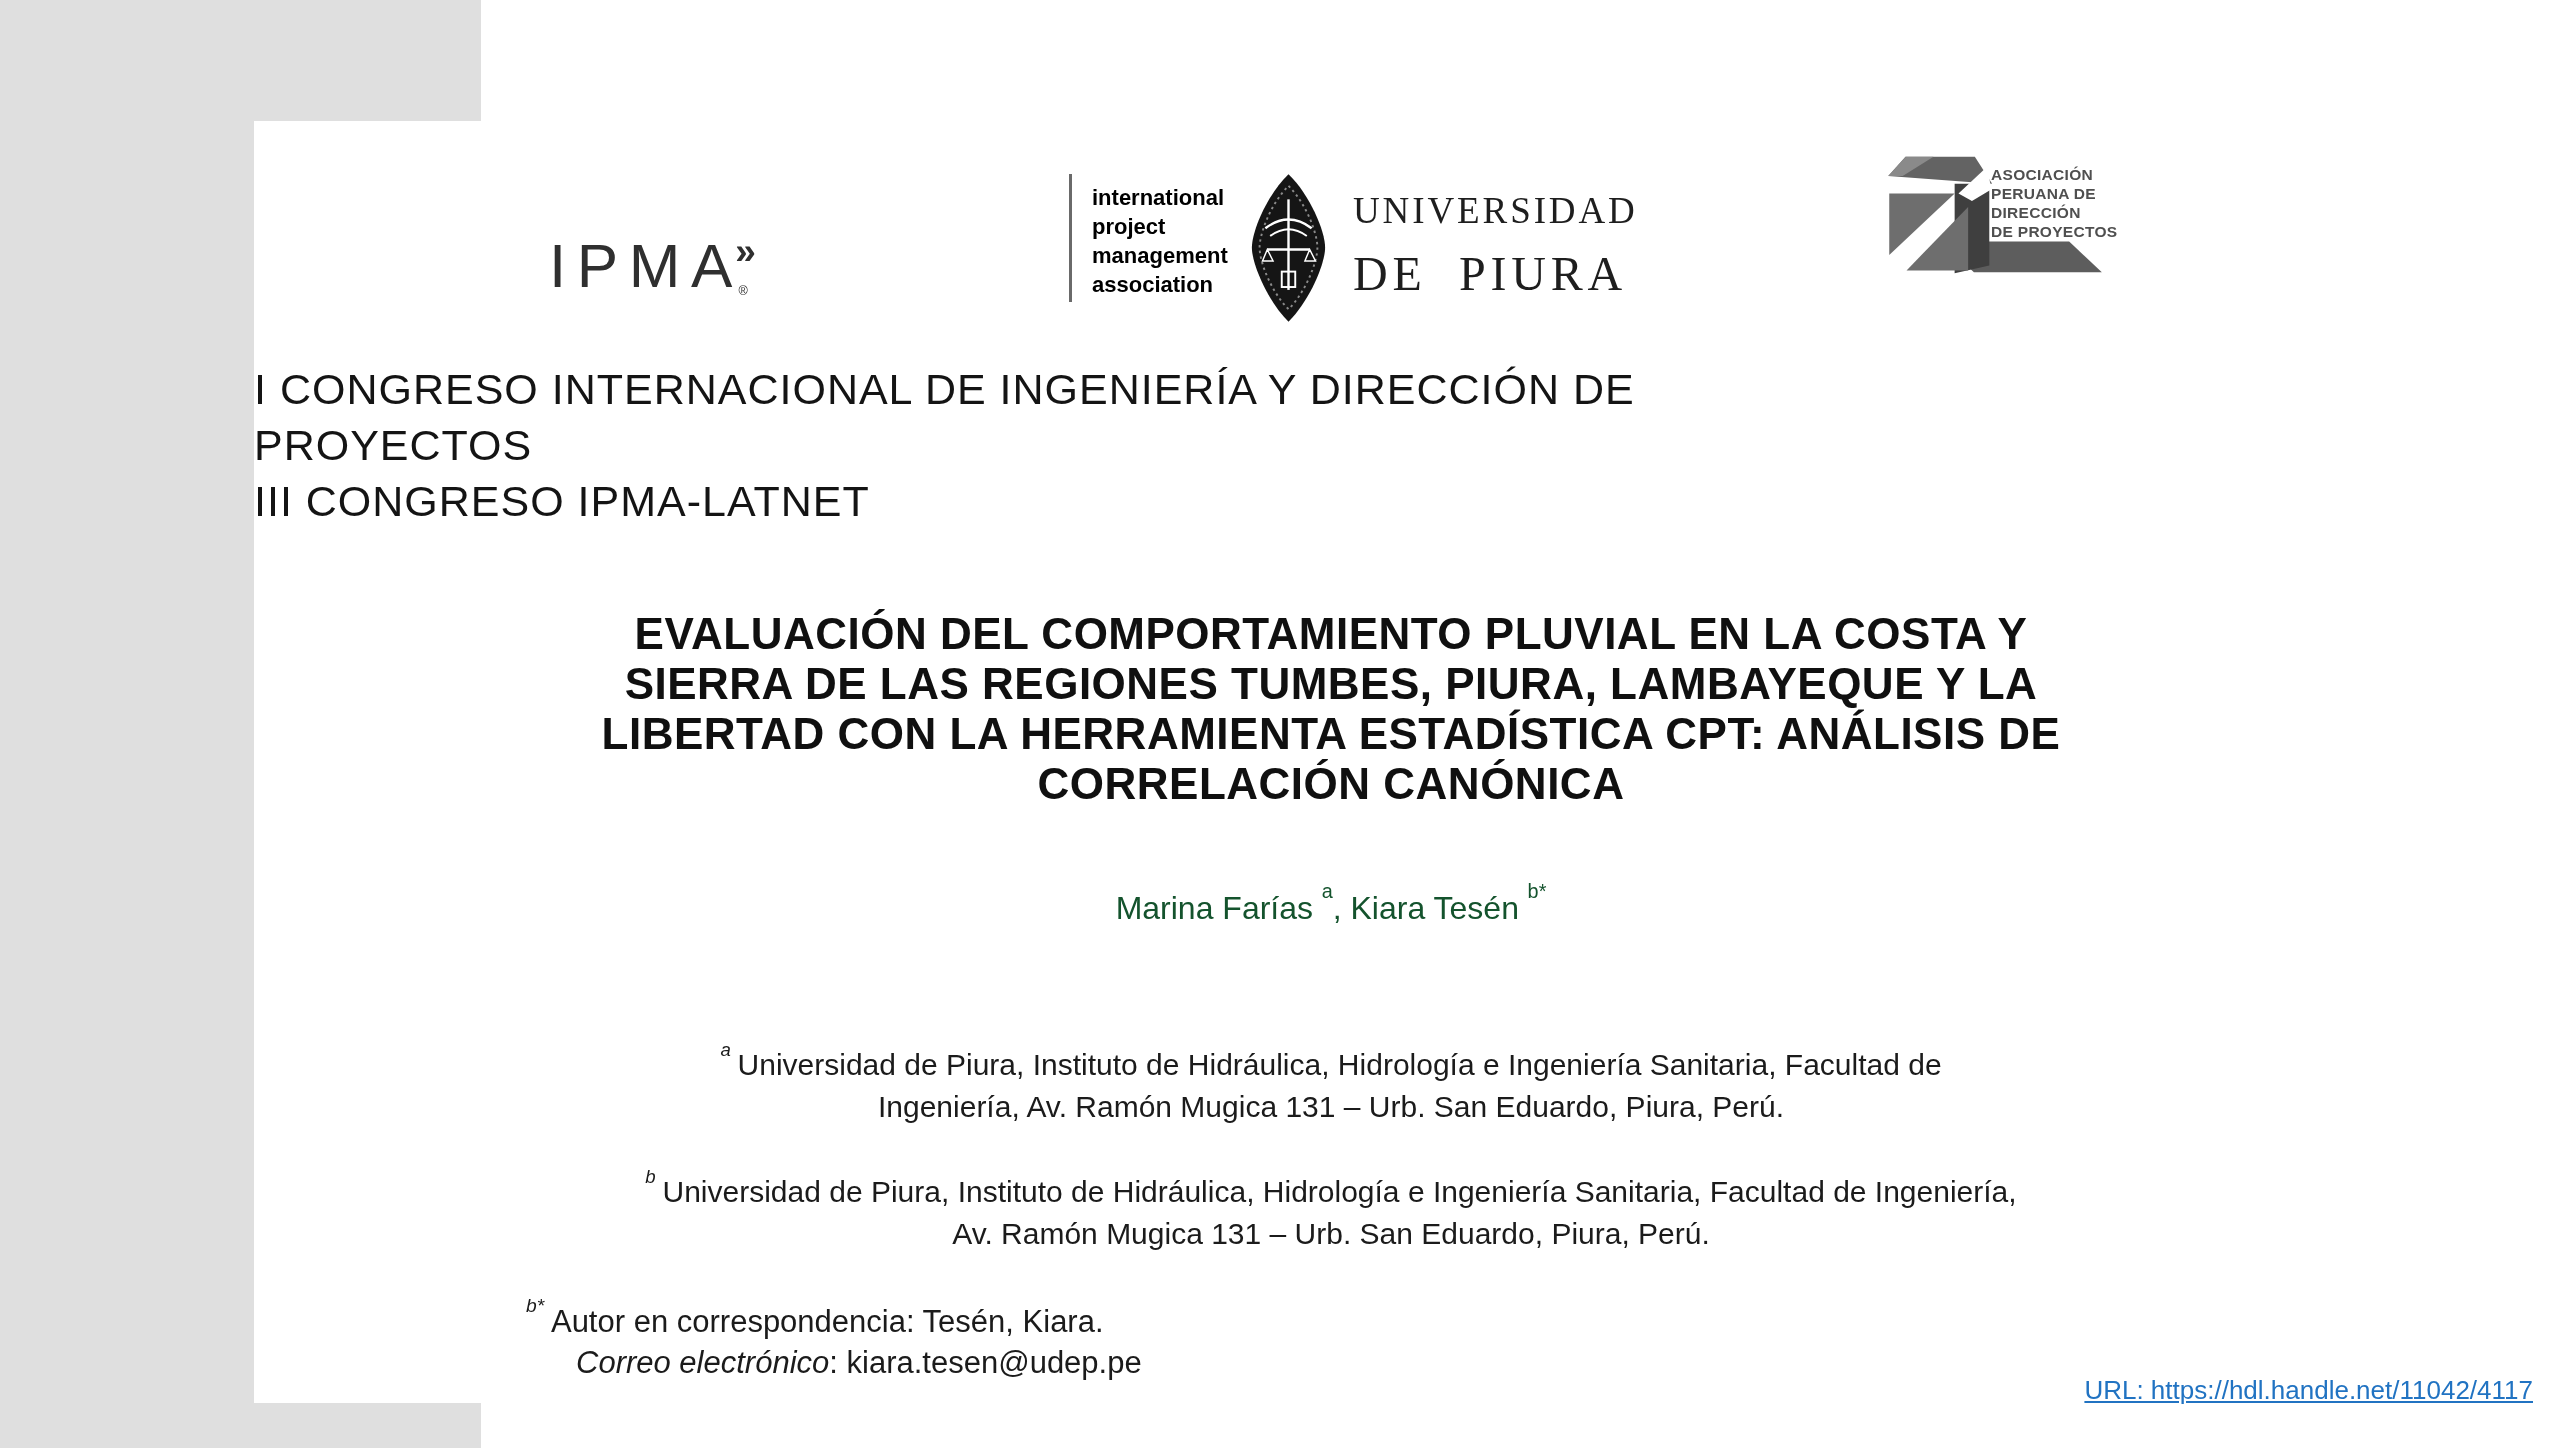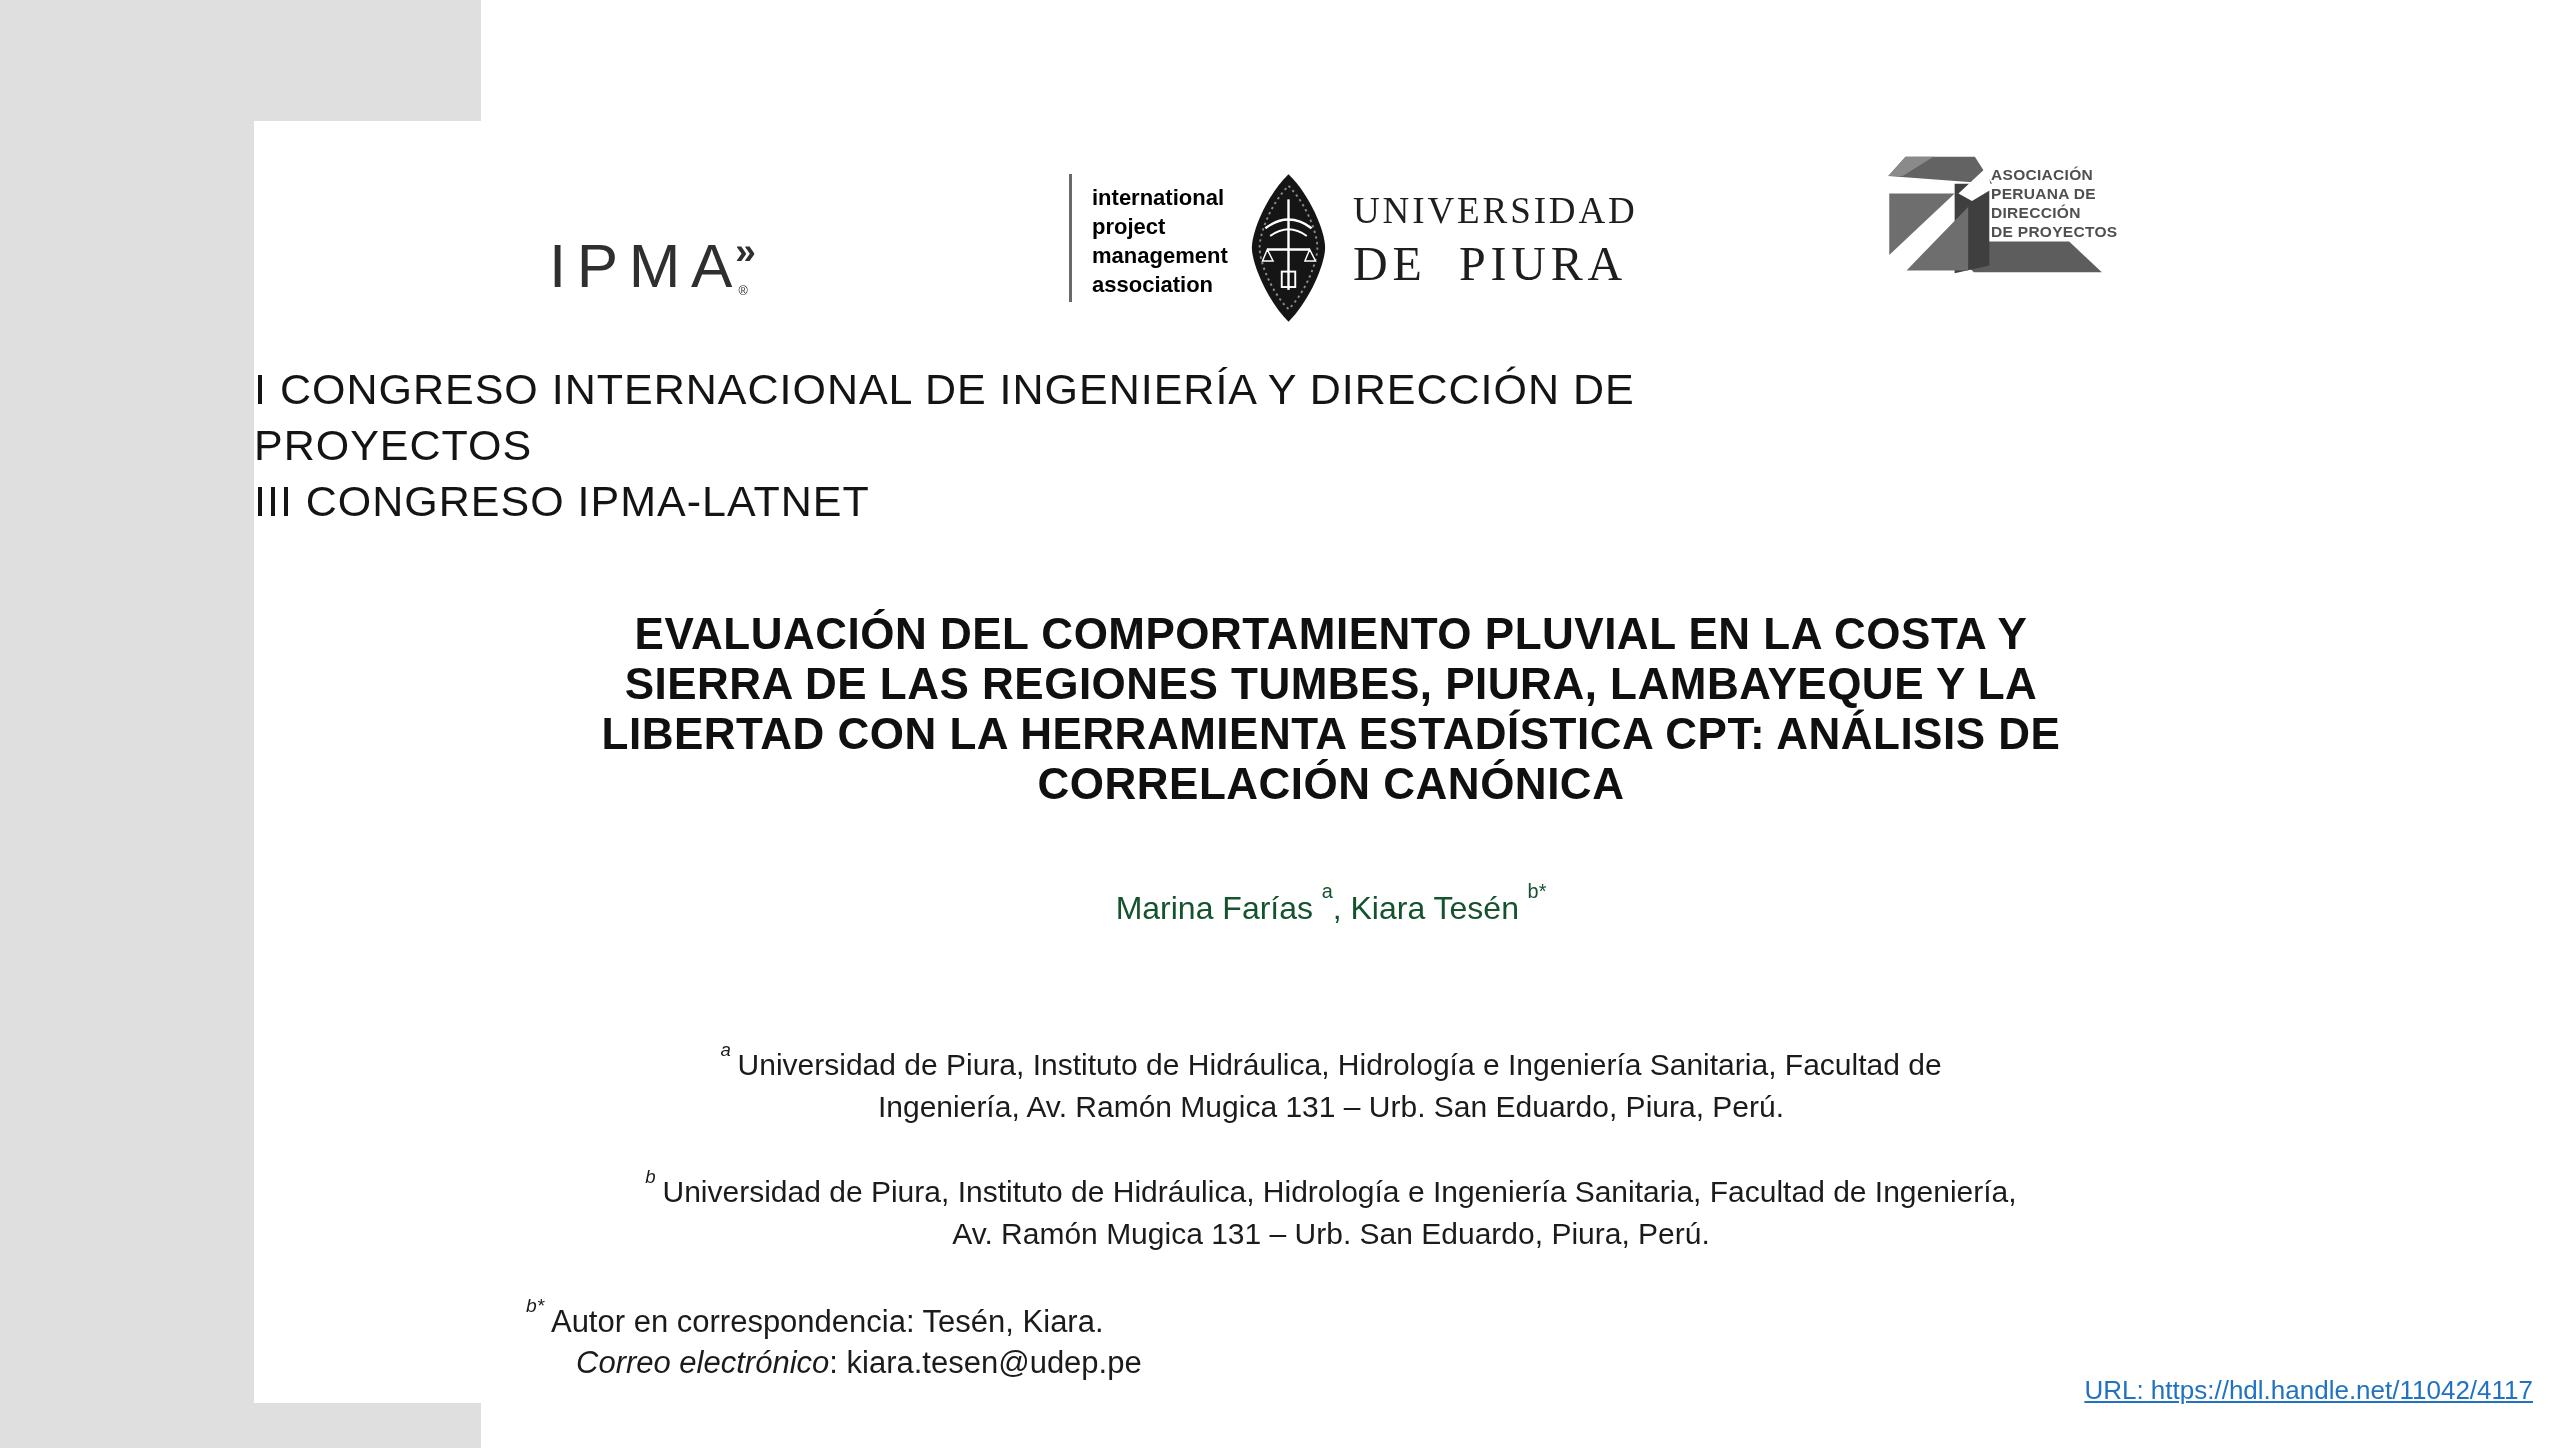--- a/index.html
+++ b/index.html
@@ -15,21 +15,21 @@
   .ipma-word{position:absolute;left:5px;top:70px;font-size:62px;font-weight:400;color:#2f2f2f;letter-spacing:10.6px;white-space:nowrap;}
   .ipma-chev{display:inline-block;position:relative;top:-23px;left:-7.7px;font-size:37px;font-weight:700;letter-spacing:0;color:#2f2f2f;}
   .ipma-reg{display:inline-block;position:relative;top:7.7px;left:-25px;font-size:12.6px;letter-spacing:0;color:#2f2f2f;}
   .ipma-divider{position:absolute;left:525px;top:13.5px;width:2.9px;height:128px;background:#6a6a6a;}
   .ipma-text{position:absolute;left:548px;top:23px;font-size:22px;line-height:29px;font-weight:700;color:#000000;}
 
   .udep-logo{position:absolute;left:995px;top:51px;width:618px;height:164px;}
   .udep-seal{position:absolute;left:0;top:0;}
   .udep-text{position:absolute;left:104px;top:17.4px;font-family:"Liberation Serif",serif;color:#1e1e1e;white-space:nowrap;}
   .udep-line1{font-size:37px;letter-spacing:2.9px;}
-  .udep-line2{font-size:48px;letter-spacing:4.8px;word-spacing:15.5px;margin-top:4px;}
+  .udep-line2{font-size:48px;letter-spacing:4.8px;word-spacing:15.5px;margin-top:14px;}
 
   .apdp-logo{position:absolute;left:1629px;top:32px;width:483px;height:135px;}
   .apdp-svg{position:absolute;left:0;top:0;}
   .apdp-text{position:absolute;left:108px;top:11.6px;font-size:15.5px;line-height:19.3px;font-weight:700;color:#4f4f4f;letter-spacing:0.3px;}
 
   
   .conf-title{position:absolute;left:0;top:240px;width:2154px;text-align:left;
     font-size:43px;line-height:56px;color:#141414;letter-spacing:1px;}
   .paper-title{position:absolute;left:0;top:488px;width:2154px;text-align:center;
     font-size:44px;line-height:50px;font-weight:700;color:#101010;letter-spacing:0.5px;}

